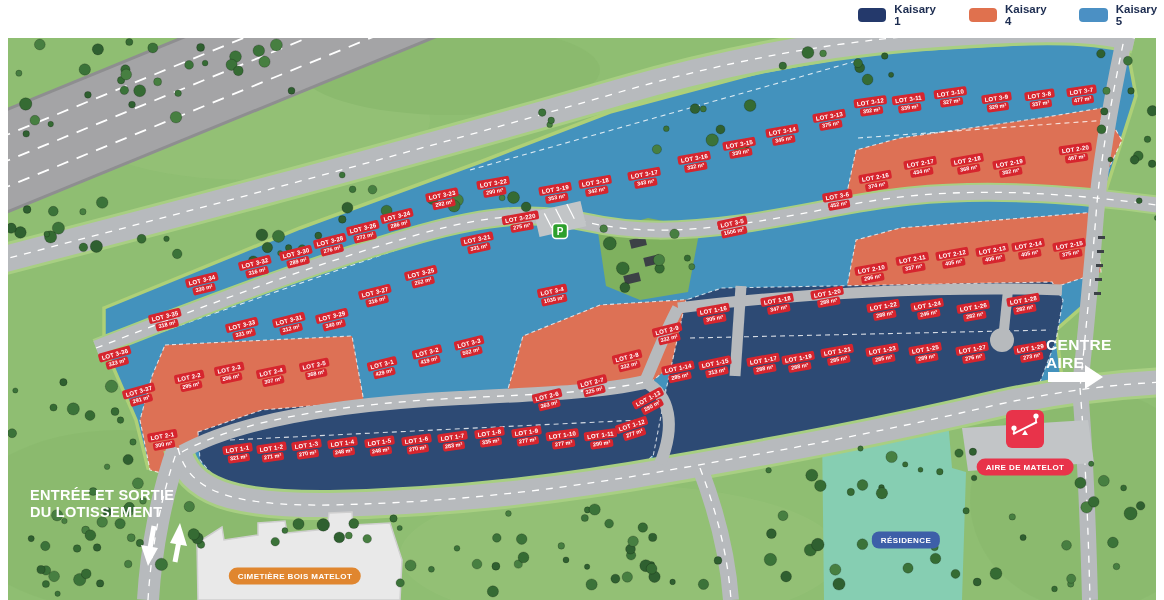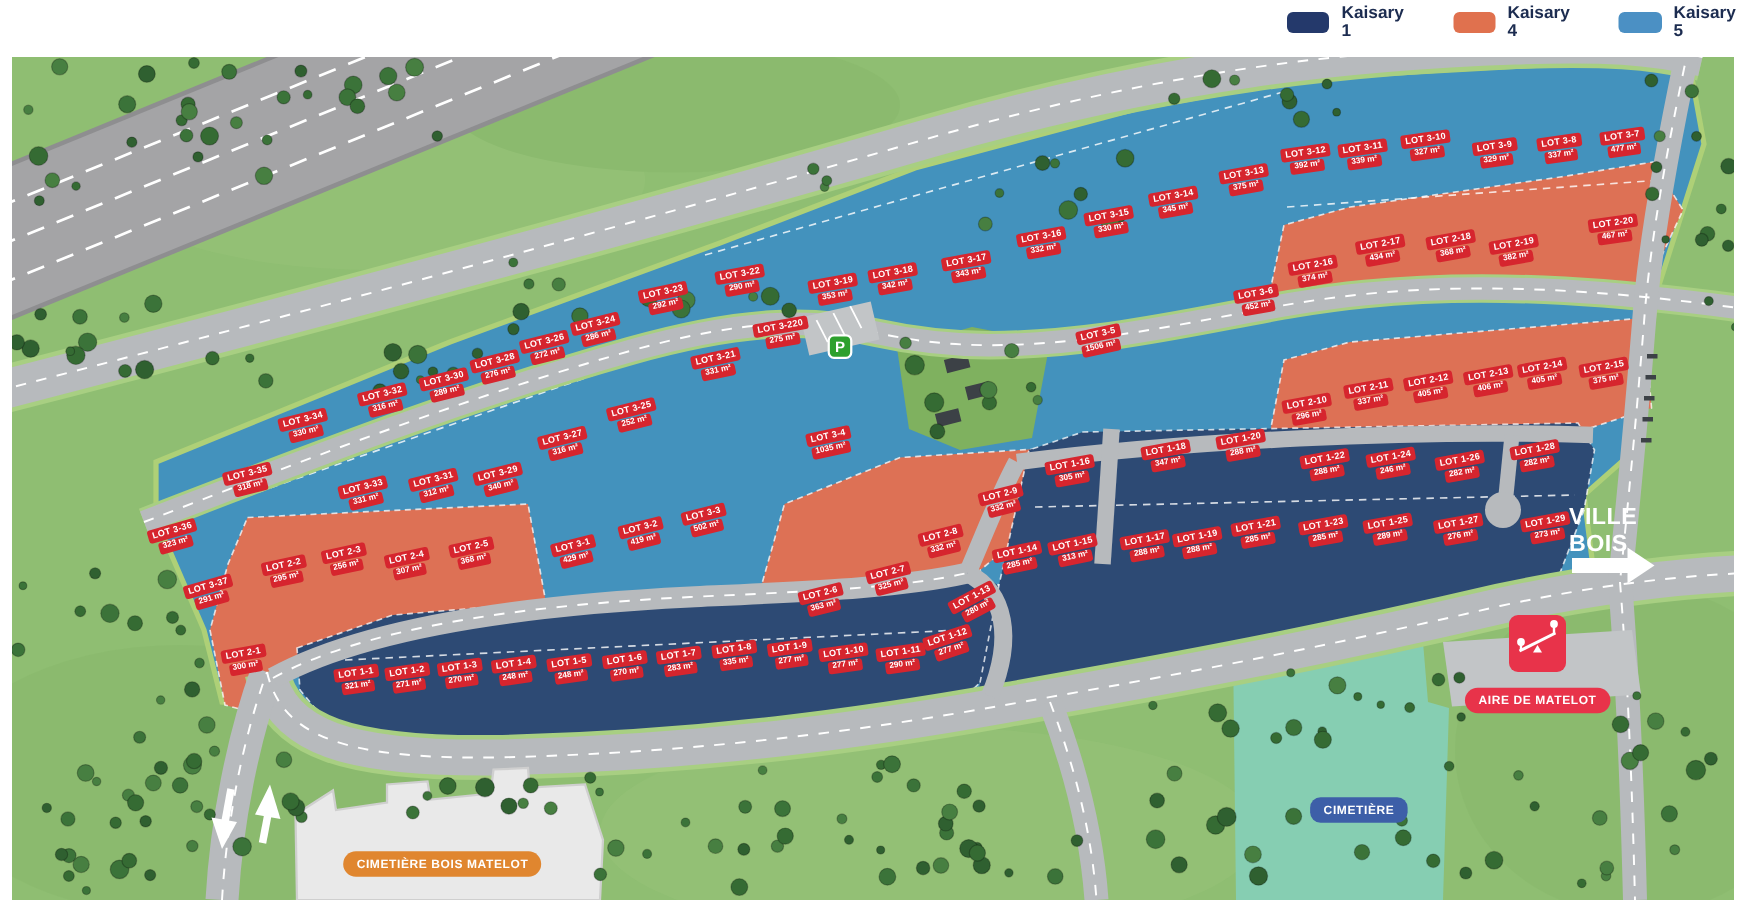--- a/index.html
+++ b/index.html
@@ -425,28 +425,32 @@
   <div class="legend-item">
     <span class="swatch" style="background: rgb(224, 113, 78);"></span>
     <span>Kaisary 4</span>
   </div>
   <div class="legend-item">
     <span class="swatch" style="background: rgb(75, 144, 196);"></span>
     <span>Kaisary 5</span>
   </div>
 </div>
 
+<div class="maptext entrance-text">
+  <div>ENTRÉE ET SORTIE</div>
+  <div>DU LOTISSEMENT</div>
+</div>
 <div class="maptext centre-text">
-  <div>VILLE</div>
-  <div>BOIS</div>
+  <div>CENTRE</div>
+  <div>AIRE</div>
 </div>
 
 <div class="badge badge-residence">CIMETIÈRE BOIS MATELOT</div>
 <div class="badge badge-aire">AIRE DE MATELOT</div>
-<div class="badge badge-cimetiere">CIMETIÈRE</div>
+<div class="badge badge-cimetiere">RÉSIDENCE</div>
 
 <div id="labels">
       <div class="lot" style="left: 383px; top: 368px; transform: translate(-50%, -50%) rotate(-14deg);">
         <span class="lot-name">LOT 3-1</span>
         <span class="lot-area">429 m²</span>
       </div>
       <div class="lot" style="left: 428px; top: 356px; transform: translate(-50%, -50%) rotate(-14deg);">
         <span class="lot-name">LOT 3-2</span>
         <span class="lot-area">419 m²</span>
       </div>

